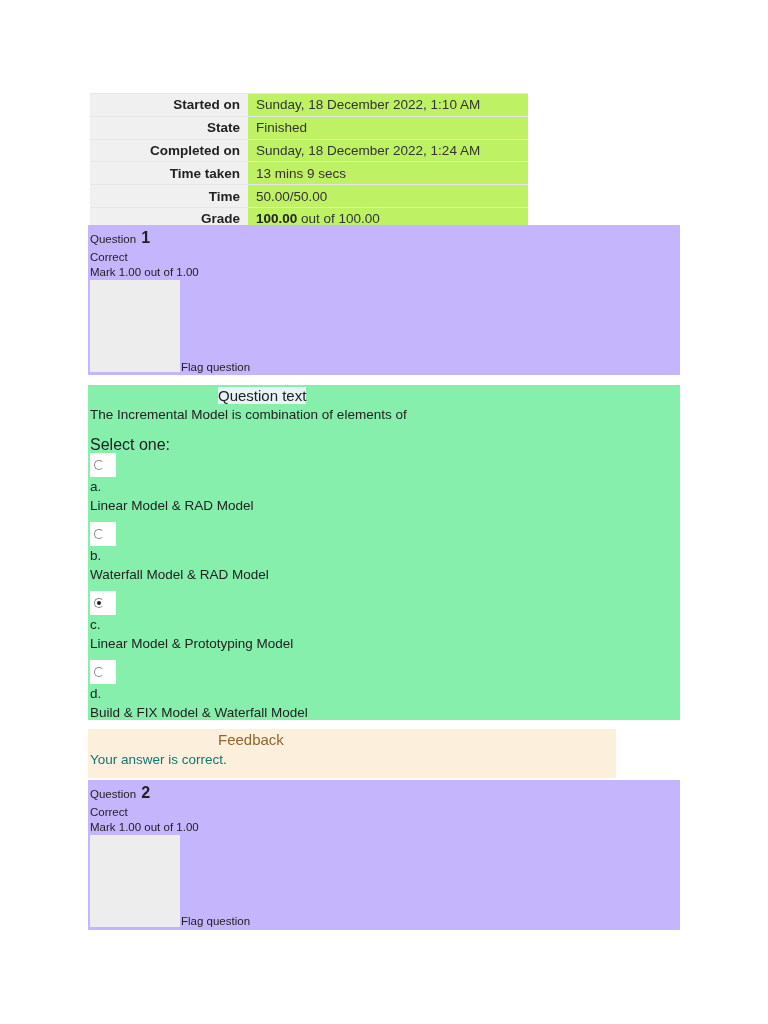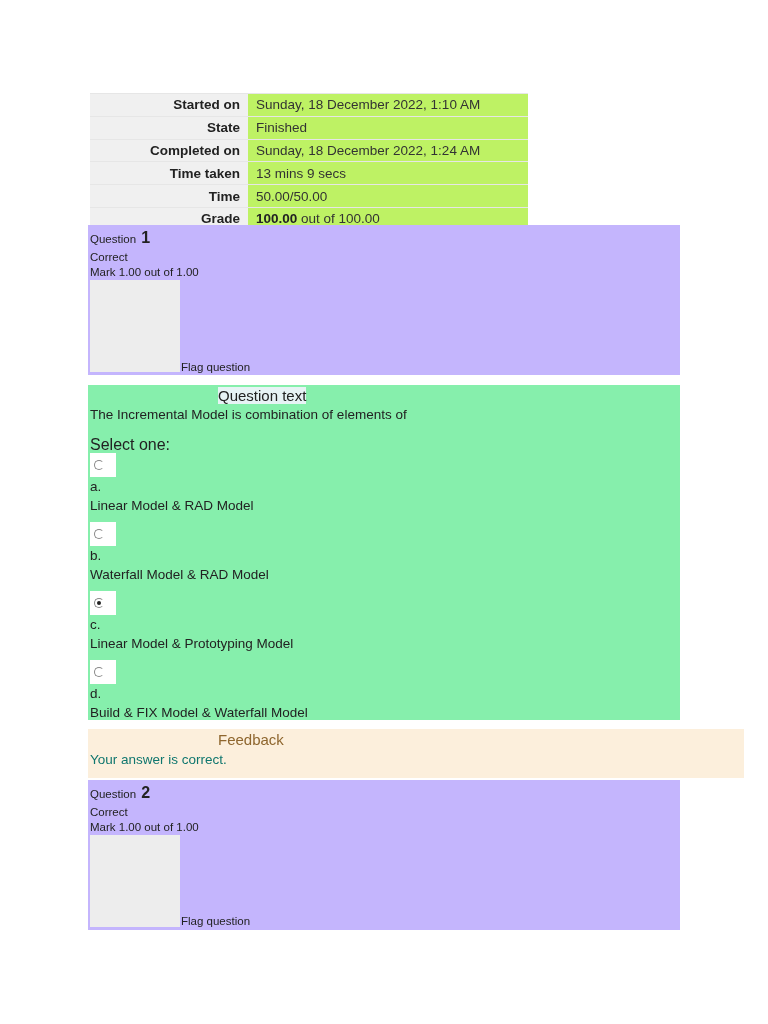--- a/index.html
+++ b/index.html
@@ -32,21 +32,21 @@
   .opt-radio { position:absolute; left:2px; width:26px; height:24px; background:#ffffff;
                cursor:pointer; }
   .opt-radio .r { position:absolute; left:4px; top:7px; width:8px; height:8px; border-radius:50%;
                   border:1px solid #888; border-right-color:transparent; }
   .opt-radio .r.on::after { content:""; position:absolute; left:2px; top:2px; width:4px; height:4px;
                   border-radius:50%; background:#222; }
   .opt-letter { position:absolute; left:2px; font-size:13.5px; color:#222; }
   .opt-text { position:absolute; left:2px; font-size:13.5px; color:#222; }
 
   
-  .feedback { position:absolute; left:88px; top:729px; width:656px; height:49px; background:#fcefdc; }
+  .feedback { position:absolute; left:88px; top:729px; width:528px; height:49px; background:#fcefdc; }
   .feedback .ftitle { position:absolute; left:130px; top:2px; font-size:15px; color:#8e662e; }
   .feedback .ftext { position:absolute; left:2px; top:23px; font-size:13.5px; color:#0f766e; }
 </style>
 </head>
 <body>
 
 <table class="summary">
   <tbody>
       <tr>
     <td class="lbl">Started on</td>

